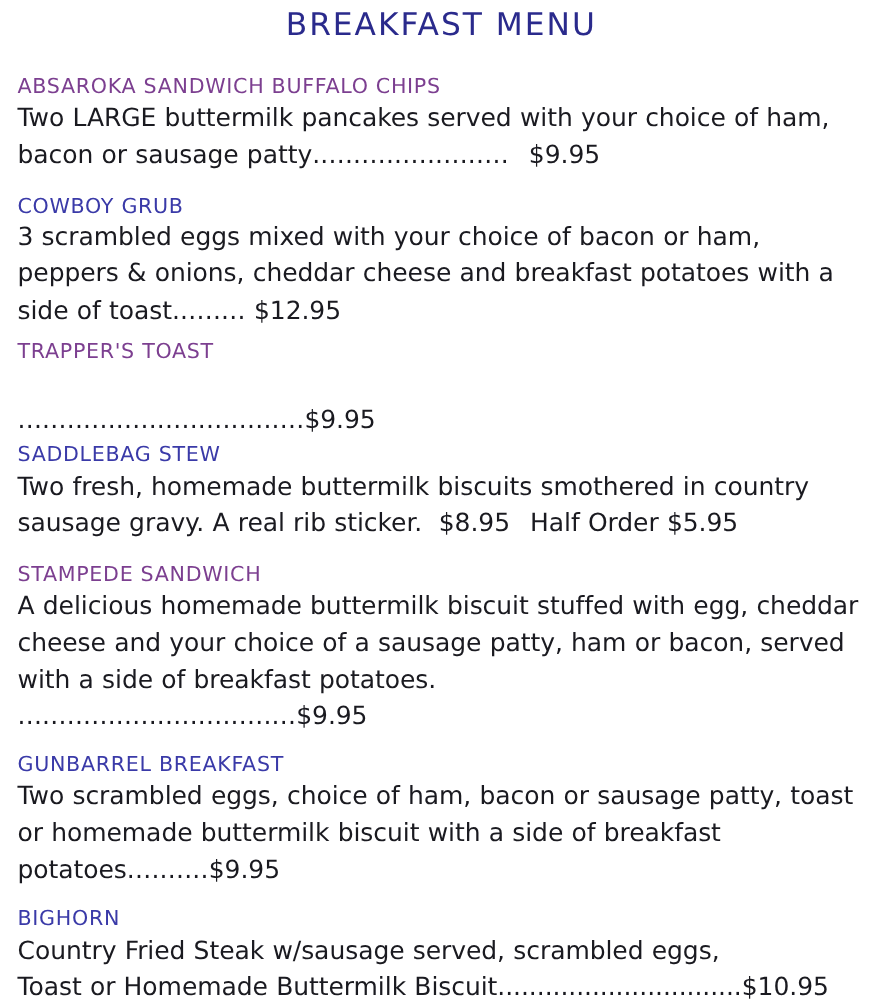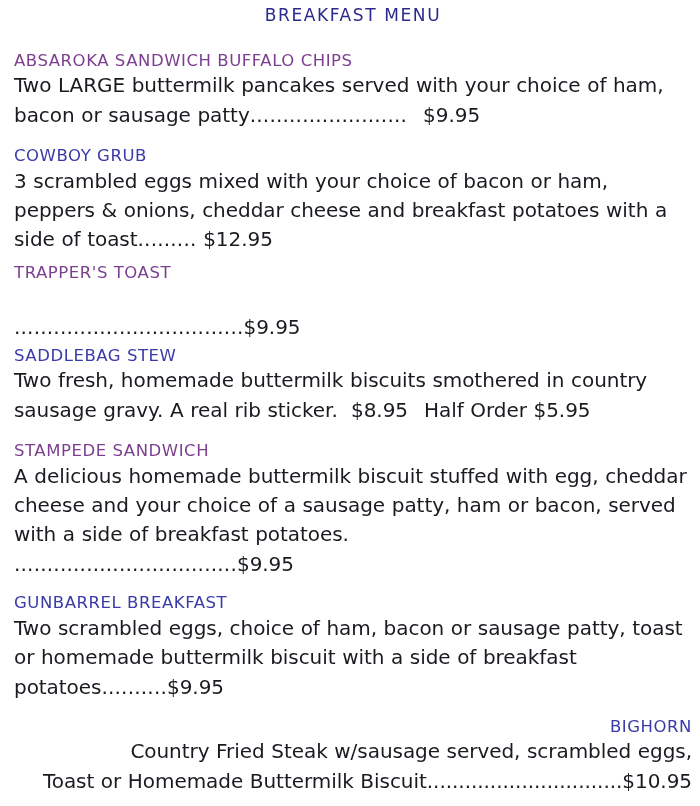--- a/index.html
+++ b/index.html
@@ -21,21 +21,21 @@
     height: 806px;
     background: #ffffff;
     box-sizing: border-box;
     padding: 0 8px 0 14px;
   }
 
   .menu-title {
     text-align: center;
     color: #2a2a8c;
     font-family: "DejaVu Sans", sans-serif;
-    font-size: 17px;
+    font-size: 25px;
     letter-spacing: 1.6px;
     font-weight: 400;
     margin: 3px 0 0 0;
     padding-top: 4px;
     line-height: 1.05;
     white-space: nowrap;
   }
 
   .menu-items {
     margin-top: 26px;
@@ -72,21 +72,21 @@
   .item-desc .leader { letter-spacing: 0.2px; }
   .item-desc .gap { display: inline-block; width: 16px; }
 
   
   .menu-item[data-idx="0"] { margin-bottom: 16px; }
   .menu-item[data-idx="1"] { margin-bottom: 8px; }
   .menu-item[data-idx="2"] { margin-bottom: 4px; }
   .menu-item[data-idx="3"] { margin-bottom: 16px; }
   .menu-item[data-idx="4"] { margin-bottom: 14px; }
   .menu-item[data-idx="5"] { margin-bottom: 15px; }
-  .menu-item[data-idx="6"] { margin-bottom: 15px; text-align: right; }
+  .menu-item[data-idx="6"] { margin-bottom: 15px; }
   .menu-item[data-idx="7"] { margin-bottom: 0; }
 </style>
 </head>
 <body>
 
 <div class="menu-page">
 
   <h1 class="menu-title">BREAKFAST MENU</h1>
 
   <div class="menu-items">

